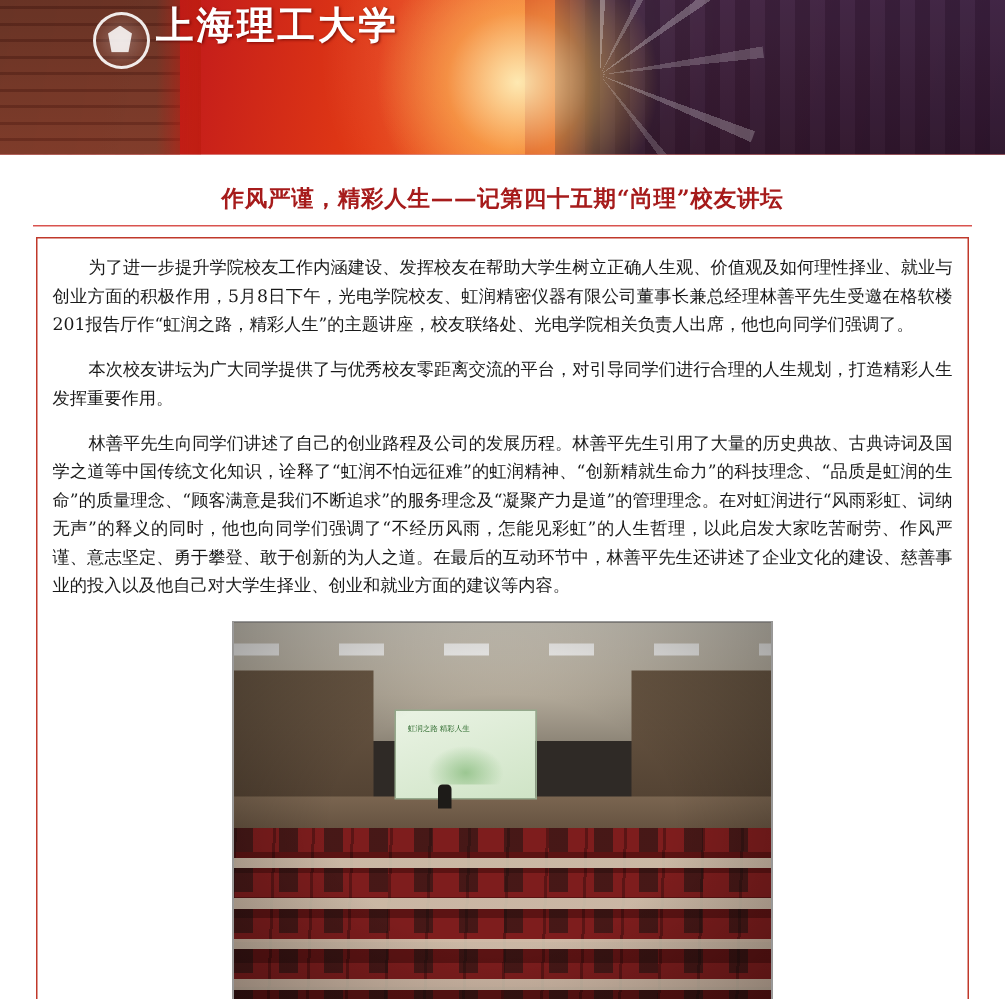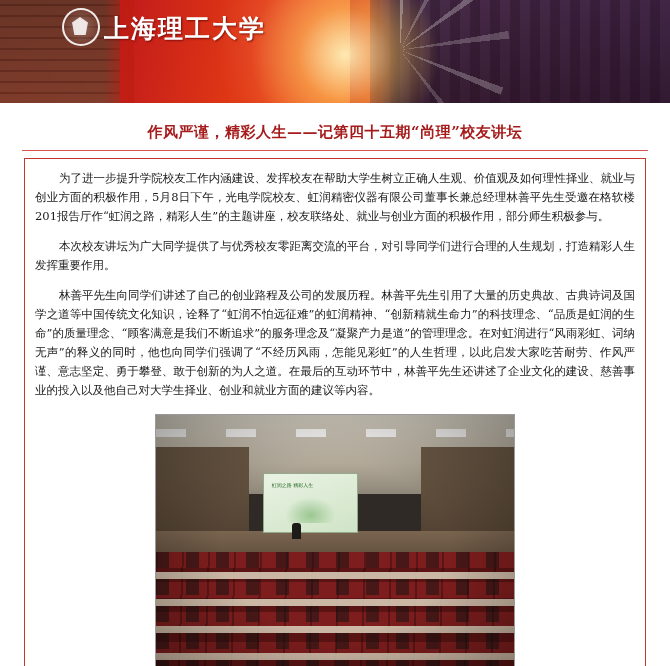--- a/index.html
+++ b/index.html
@@ -99,21 +99,21 @@
   }
   .banner-logo-inner {
     position: absolute;
     left: 8px; top: 7px;
     width: 16px; height: 18px;
     background: rgba(255,255,255,0.85);
     clip-path: polygon(50% 0%, 100% 30%, 85% 100%, 15% 100%, 0% 30%);
   }
   .banner-title-cn {
     position: absolute;
-    left: 104px; top: 12px;
+    left: 104px; top: 0;
     font-family: "DejaVu Serif", "Liberation Serif", serif;
     font-size: 25px;
     font-weight: bold;
     color: #ffffff;
     letter-spacing: 2px;
     text-shadow: 1px 1px 2px rgba(90,0,0,0.7);
     white-space: nowrap;
   }
   .banner-title-sub {
     position: absolute;
@@ -269,21 +269,21 @@
       <div class="banner-logo-inner"></div>
     </div>
     <div class="banner-title-cn">上海理工大学</div>
   </div>
 
   <div class="headline">作风严谨，精彩人生——记第四十五期“尚理”校友讲坛</div>
 
   <div class="meta-rule"></div>
 
   <div class="article-box">
-    <p class="para">为了进一步提升学院校友工作内涵建设、发挥校友在帮助大学生树立正确人生观、价值观及如何理性择业、就业与创业方面的积极作用，5月8日下午，光电学院校友、虹润精密仪器有限公司董事长兼总经理林善平先生受邀在格软楼201报告厅作“虹润之路，精彩人生”的主题讲座，校友联络处、就业与创业方面的积极作用，部分师生积极参与。</p>
+    <p class="para">为了进一步提升学院校友工作内涵建设、发挥校友在帮助大学生树立正确人生观、价值观及如何理性择业、就业与创业方面的积极作用，5月8日下午，光电学院校友、虹润精密仪器有限公司董事长兼总经理林善平先生受邀在格软楼201报告厅作“虹润之路，精彩人生”的主题讲座，校友联络处、光电学院相关负责人出席，他也向同学们强调了。</p>
     <p class="para">本次校友讲坛为广大同学提供了与优秀校友零距离交流的平台，对引导同学们进行合理的人生规划，打造精彩人生发挥重要作用。</p>
     <p class="para">林善平先生向同学们讲述了自己的创业路程及公司的发展历程。林善平先生引用了大量的历史典故、古典诗词及国学之道等中国传统文化知识，诠释了“虹润不怕远征难”的虹润精神、“创新精就生命力”的科技理念、“品质是虹润的生命”的质量理念、“顾客满意是我们不断追求”的服务理念及“凝聚产力是道”的管理理念。在对虹润进行“风雨彩虹、词纳无声”的释义的同时，他也向同学们强调了“不经历风雨，怎能见彩虹”的人生哲理，以此启发大家吃苦耐劳、作风严谨、意志坚定、勇于攀登、敢于创新的为人之道。在最后的互动环节中，林善平先生还讲述了企业文化的建设、慈善事业的投入以及他自己对大学生择业、创业和就业方面的建议等内容。</p>
 
     <div class="photo-wrap">
       <div class="photo">
         <div class="ph-ceiling"></div>
         <div class="ph-wall-left"></div>
         <div class="ph-wall-right"></div>
         <div class="ph-stage"></div>
         <div class="ph-screen">

